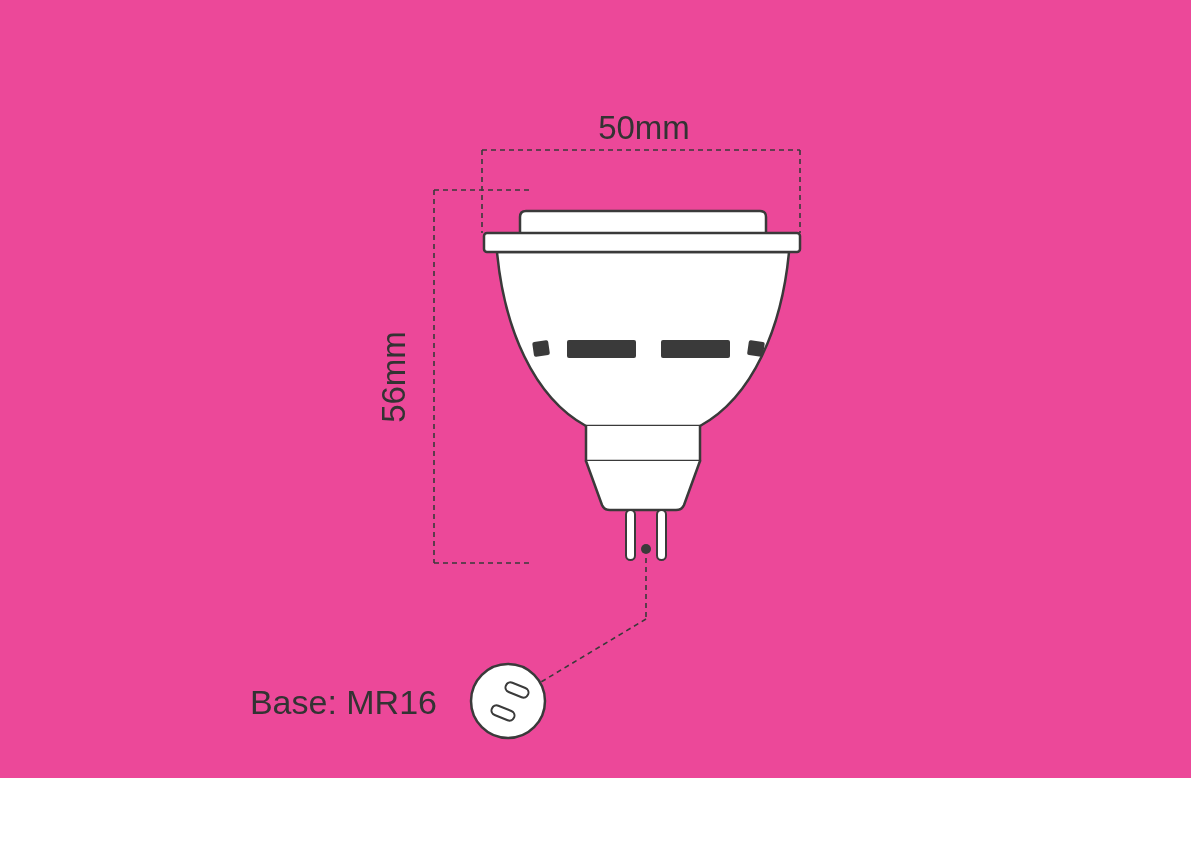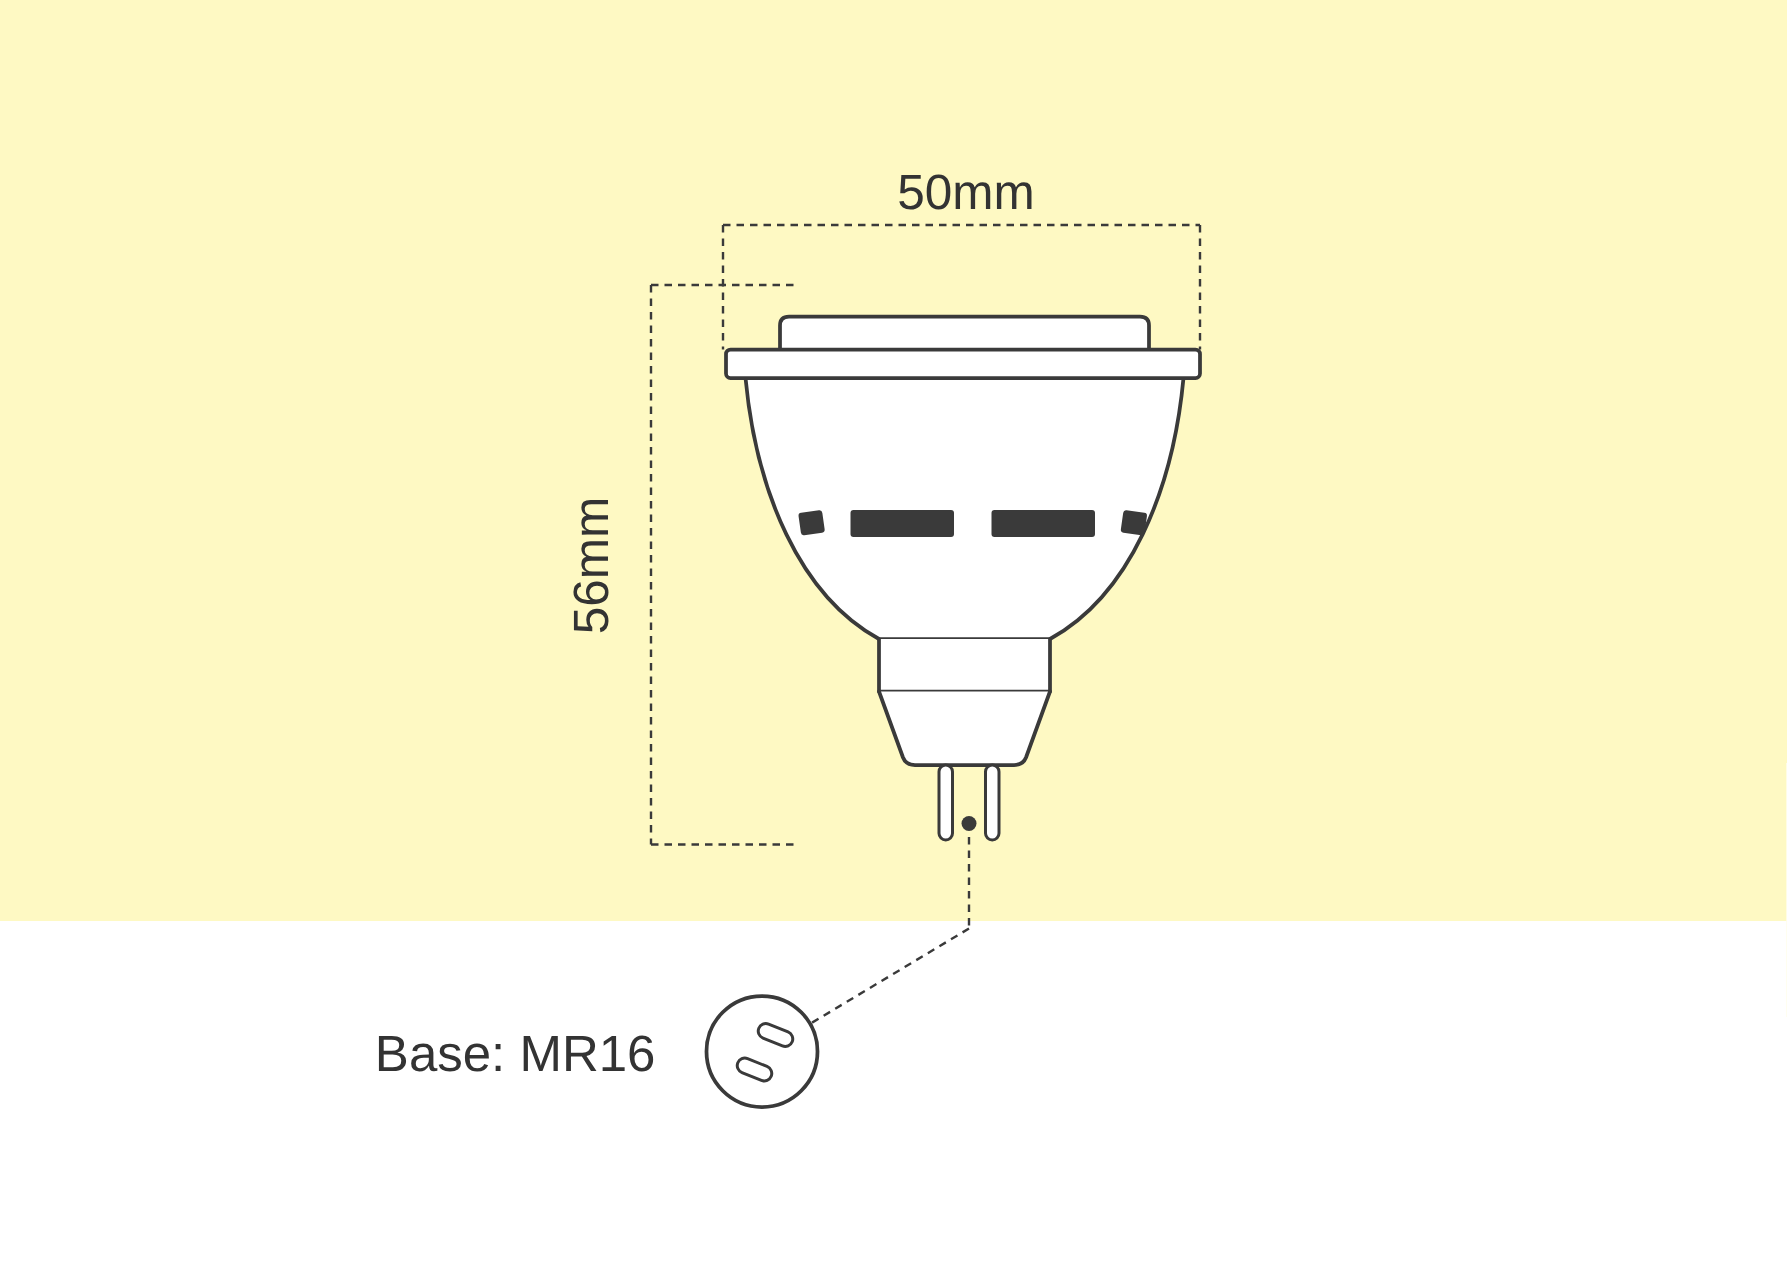--- a/index.html
+++ b/index.html
@@ -6,22 +6,22 @@
     margin: 0;
     padding: 0;
     background: #ffffff;
     width: 1191px;
     height: 842px;
     overflow: hidden;
   }
   .stage {
     position: relative;
     width: 1191px;
-    height: 614px;
-    background: #fef9c3;
+    height: 778px;
+    background: #ec4899;
   }
   svg text {
     font-family: "Liberation Sans", sans-serif;
     fill: #333333;
   }
   .dim-label { font-size: 33px; }
   .base-label { font-size: 34px; }
   .outline {
     fill: #ffffff;
     stroke: #3a3a3a;

